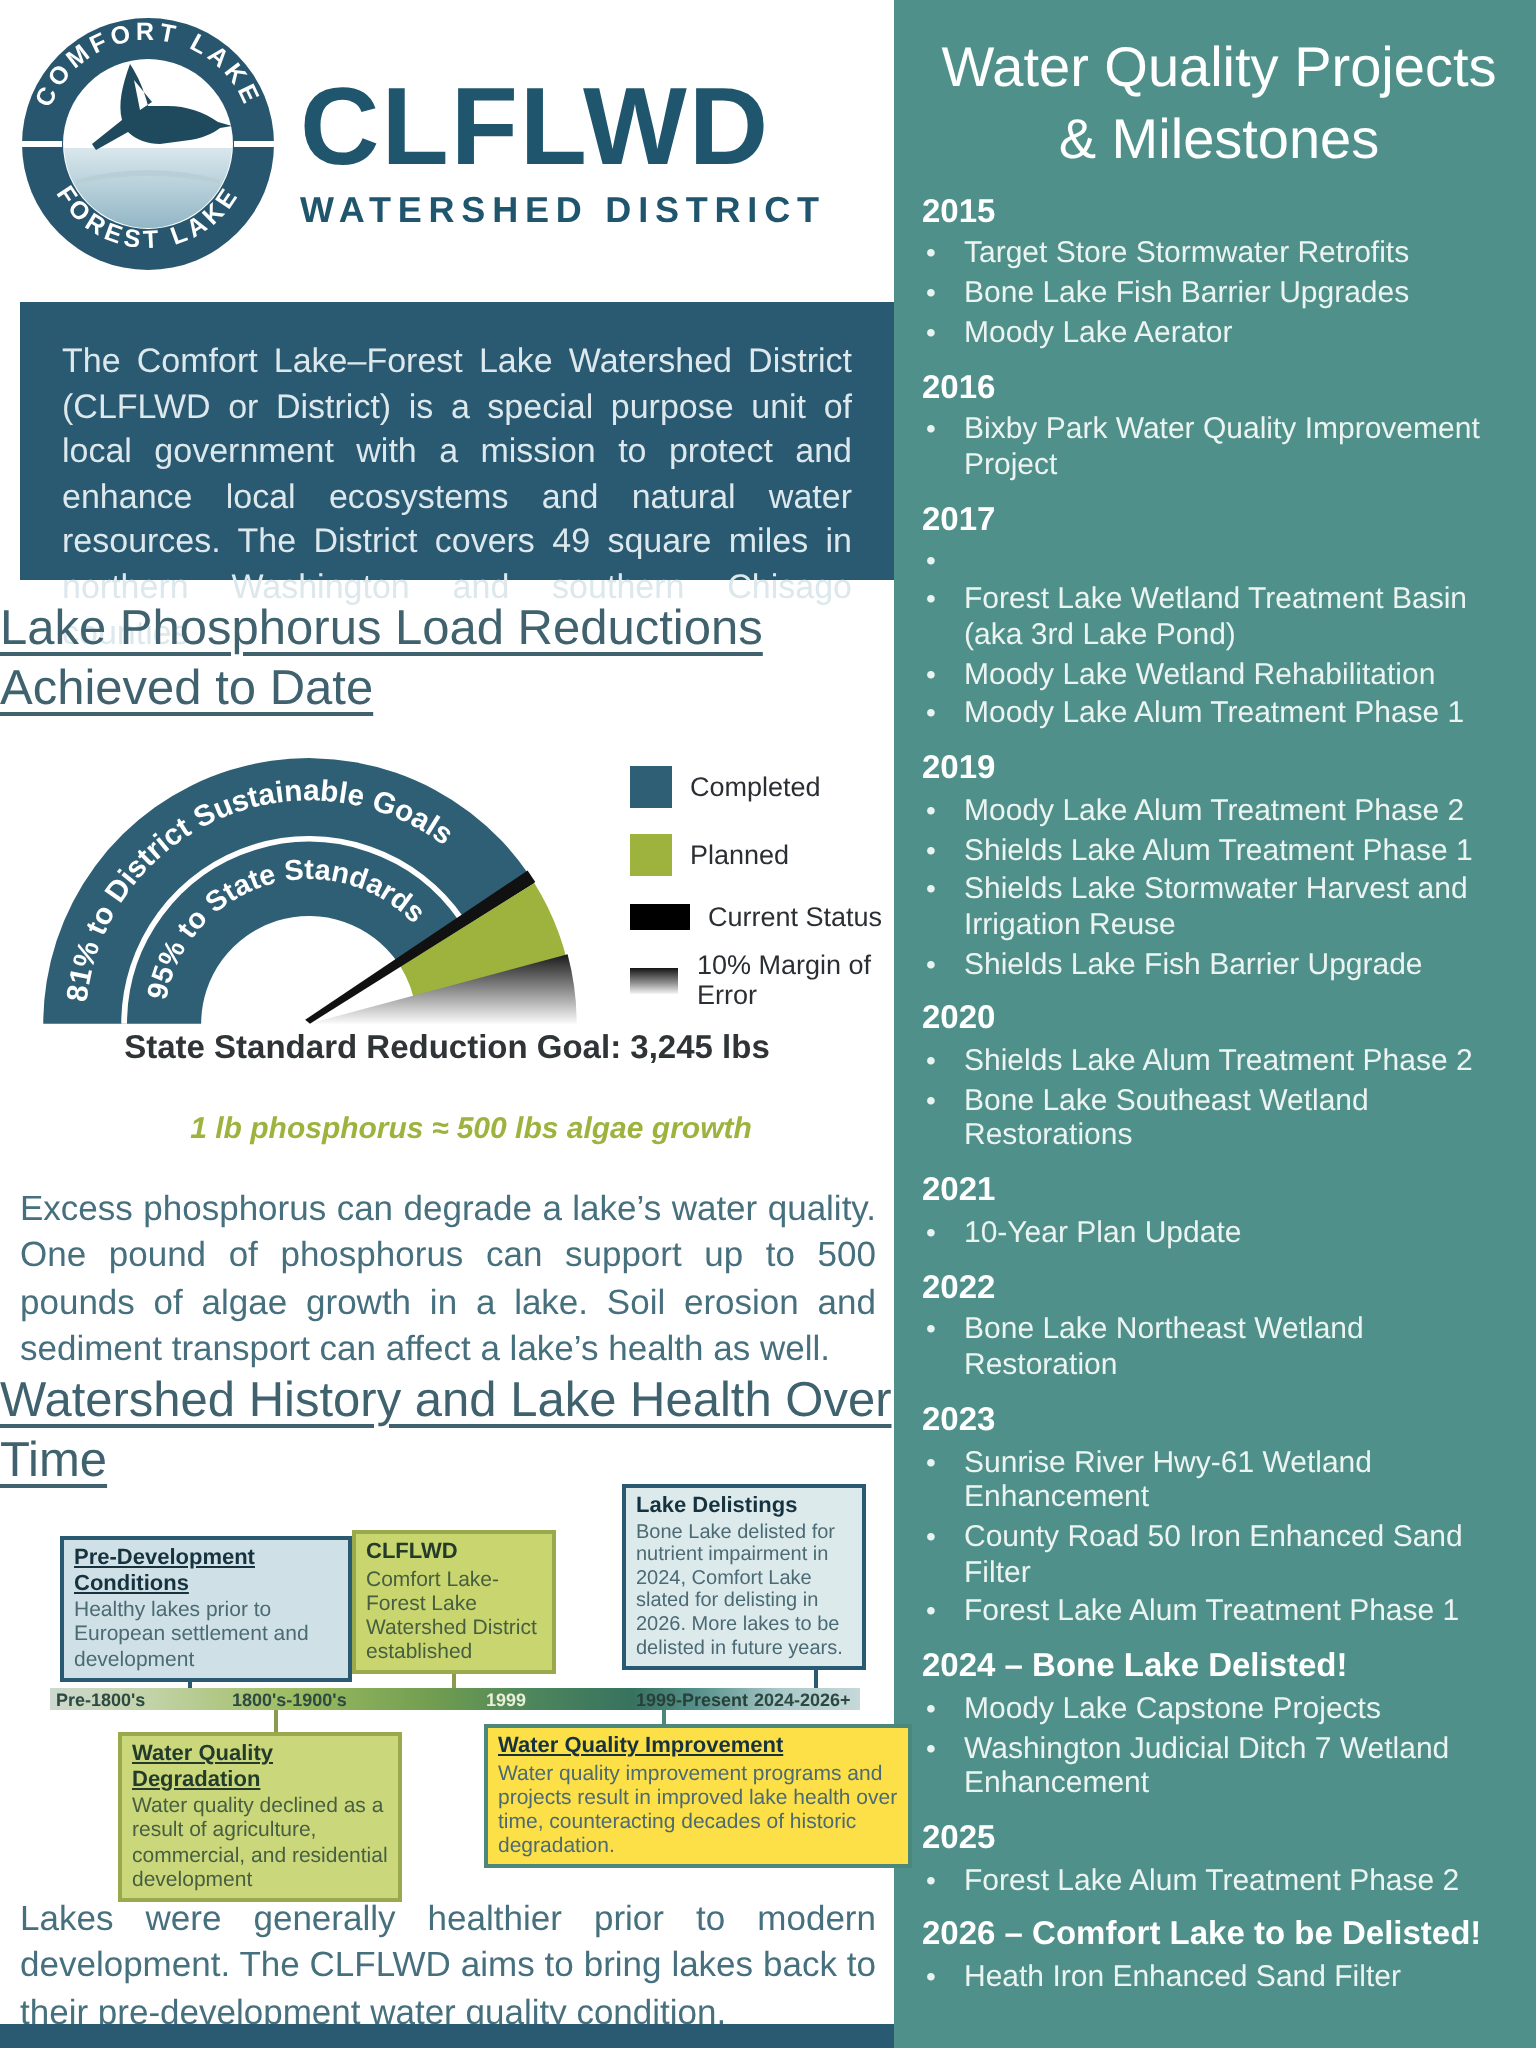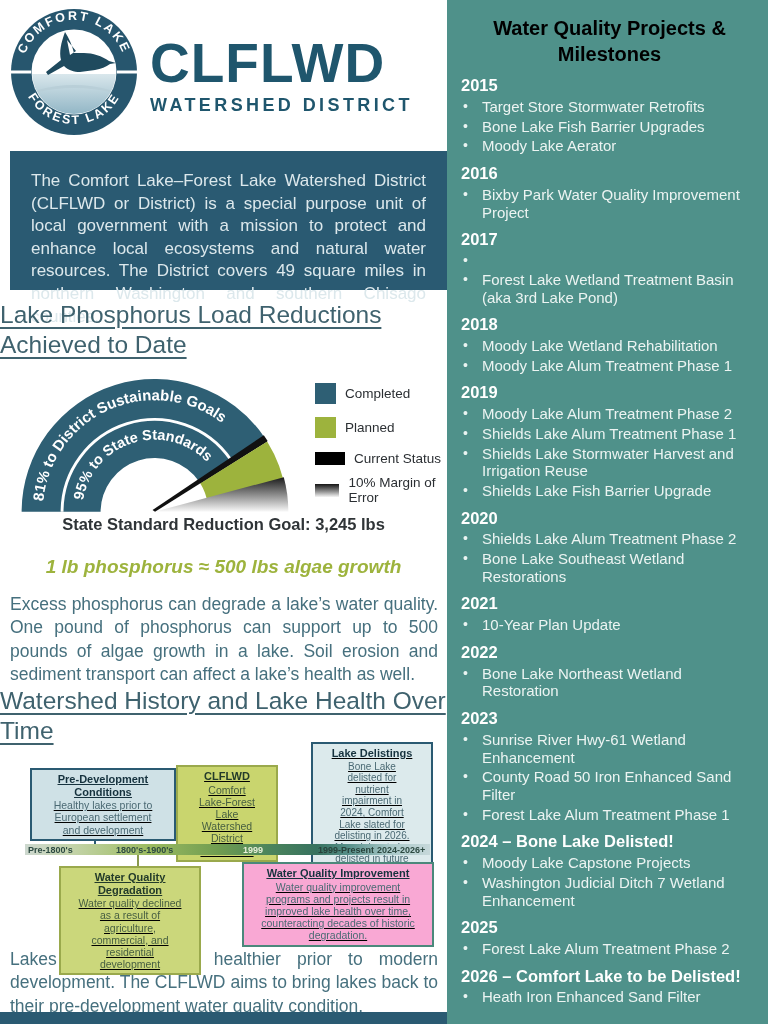--- a/index.html
+++ b/index.html
@@ -24,60 +24,60 @@
   .legend-row{display:flex;align-items:center;gap:9px;margin-bottom:13px;}
   .legend-label{font-size:13.5px;color:#2b2f33;}
   .swatch{display:inline-block;}
   div.legend-row:nth-of-type(1) .swatch{width:21px;height:21px;background:#2e5f74;}
   div.legend-row:nth-of-type(2) .swatch{width:21px;height:21px;background:#9db33d;}
   div.legend-row:nth-of-type(3){margin-bottom:9px;}
   div.legend-row:nth-of-type(3) .swatch{width:30px;height:13px;background:#000;}
   div.legend-row:nth-of-type(4) .swatch{width:30px;height:13px;background:linear-gradient(180deg,#141414,#8a8a8a 55%,#f5f5f5);}
   .goals{position:absolute;left:0;top:513px;width:447px;text-align:center;font-size:16.5px;font-weight:700;
          color:#2f3437;line-height:1.45;}
-  .fact{position:absolute;left:0;top:556px;width:447px;text-align:center;font-size:19px;font-weight:700;
-        font-style:italic;color:#9db33d;}
+  .fact{position:absolute;left:0;top:556px;width:447px;text-align:center;font-size:15px;font-weight:700;
+        font-style:italic;color:#9db33d;padding-left:12px;}
   .body-par{position:absolute;left:10px;width:428px;margin:0;font-size:17.5px;line-height:1.33;
             color:#46707e;text-align:justify;}
   .par1{top:593px;}
   .par2{top:948px;}
   
   .timeline{position:absolute;left:0;top:742px;width:447px;height:210px;}
   .tl-bar{position:absolute;left:25px;top:102px;width:405px;height:11px;z-index:1;
           background:linear-gradient(90deg,#cdd8cf 0%,#c3d3a8 12%,#9dbc62 30%,#6f9c50 48%,#4c855c 60%,#37725f 72%,#57908a 80%,#a9c9c9 90%,#c6d8da 100%);}
   .tl-label{position:absolute;top:103px;z-index:2;font-size:9px;font-weight:700;color:#2d4a42;line-height:10px;white-space:nowrap;}
   span.tl-label:nth-of-type(1){left:28px;}
   span.tl-label:nth-of-type(2){left:116px;}
   span.tl-label:nth-of-type(3){left:243px;color:#e9f0d9;}
   span.tl-label:nth-of-type(4){left:318px;color:#27413a;}
   span.tl-label:nth-of-type(5){left:377px;}
-  .tl-box{position:absolute;z-index:1;border:2px solid;text-align:center;padding:3px 17px;box-sizing:border-box;text-decoration:underline;}
+  .tl-box{position:absolute;z-index:1;border:2px solid;padding:3px 5px;box-sizing:border-box;}
   .tl-box .t{font-weight:700;font-size:11px;line-height:1.15;color:#16323e;}
   .tl-box .b{font-size:10.5px;line-height:1.16;margin-top:1px;color:#4b6a74;}
   .tl-box.u .t{text-decoration:underline;}
   .box-predev{left:30px;top:26px;width:146px;background:#cfe1e6;border-color:#2a5a72;}
   .box-clflwd{left:176px;top:23px;width:102px;background:#c9d56e;border-color:#9aa94c;}
   .box-clflwd .t{color:#233b2a;} .box-clflwd .b{color:#475f41;}
   .box-delist{left:311px;top:0px;width:122px;background:#dceaec;border-color:#2a5a72;}
   .box-delist .b{font-size:10px;}
   .box-degrade{left:59px;top:124px;width:142px;background:#cbd77b;border-color:#9aa94c;}
   .box-degrade .t{color:#233b2a;} .box-degrade .b{color:#475f41;}
-  .box-improve{left:242px;top:120px;width:192px;background:#f9a8d4;border-color:#4b887b;}
+  .box-improve{left:242px;top:120px;width:214px;background:#fde047;border-color:#4b887b;}
   .tl-conn{position:absolute;width:2px;z-index:0;}
   .c1{left:94px;top:60px;height:43px;background:#2a5a72;}
   .c2{left:226px;top:60px;height:43px;background:#8a9a4e;}
   .c3{left:407px;top:50px;height:53px;background:#2a5a72;}
   .c4{left:137px;top:108px;height:30px;background:#8a9a4e;}
   .c5{left:331px;top:108px;height:30px;background:#4b887b;}
   .bottom-bar{position:absolute;left:0;top:1012px;width:447px;height:12px;background:#2a5a72;}
   
   .sidebar{position:absolute;left:447px;top:0;width:321px;height:1024px;background:#4f918a;box-sizing:border-box;
            padding:14px 10px 8px 14px;}
-  .sidebar-heading{margin:2px 0 6px 0;text-align:center;font-size:20px;font-weight:700;line-height:1.28;
-                   color:#000000;}
+  .sidebar-heading{margin:2px 0 6px 0;text-align:center;font-size:28px;font-weight:400;line-height:1.28;
+                   color:#ffffff;}
   .ms-year{margin:9px 0 2px 0;font-size:16.5px;font-weight:700;color:#ffffff;line-height:1.2;}
   .ms-item{display:flex;gap:9px;margin:2px 0;}
   .bullet{flex:0 0 10px;font-size:14px;color:#eaf3f1;line-height:1.2;padding-left:2px;}
   .ms-text{font-size:15px;line-height:1.18;color:#ecf4f2;}
 </style>
 </head>
 <body>
 
 <div class="page">
 
@@ -276,21 +276,20 @@
               </div>
 
               <div class="ms-item">
                 <span class="bullet">•</span>
                 <span class="ms-text">Forest Lake Wetland Treatment Basin (aka 3rd Lake Pond)</span>
               </div>
             </div>
         </section>
 
         <section class="ms">
-          <h3 class="ms-year">2018</h3>
           <div class="ms-items">
 
               <div class="ms-item">
                 <span class="bullet">•</span>
                 <span class="ms-text">Moody Lake Wetland Rehabilitation</span>
               </div>
 
               <div class="ms-item">
                 <span class="bullet">•</span>
                 <span class="ms-text">Moody Lake Alum Treatment Phase 1</span>

